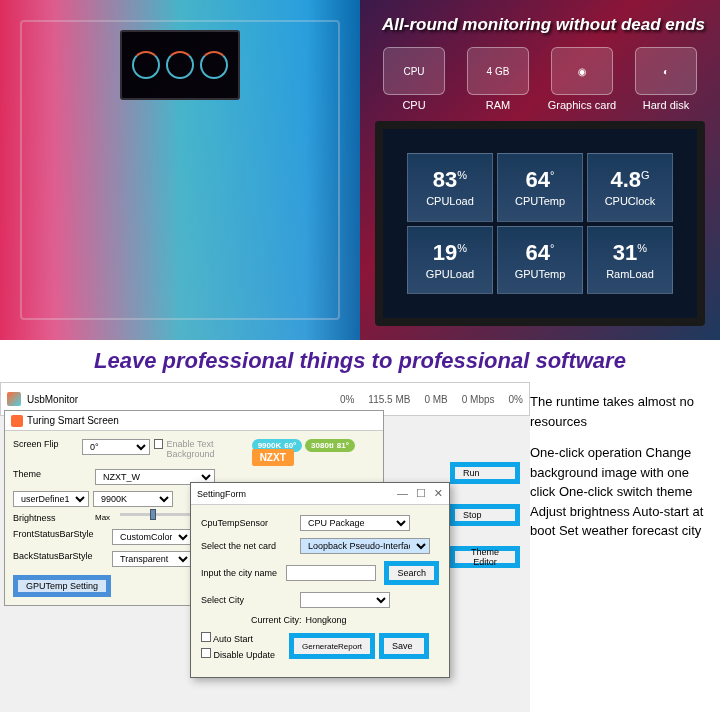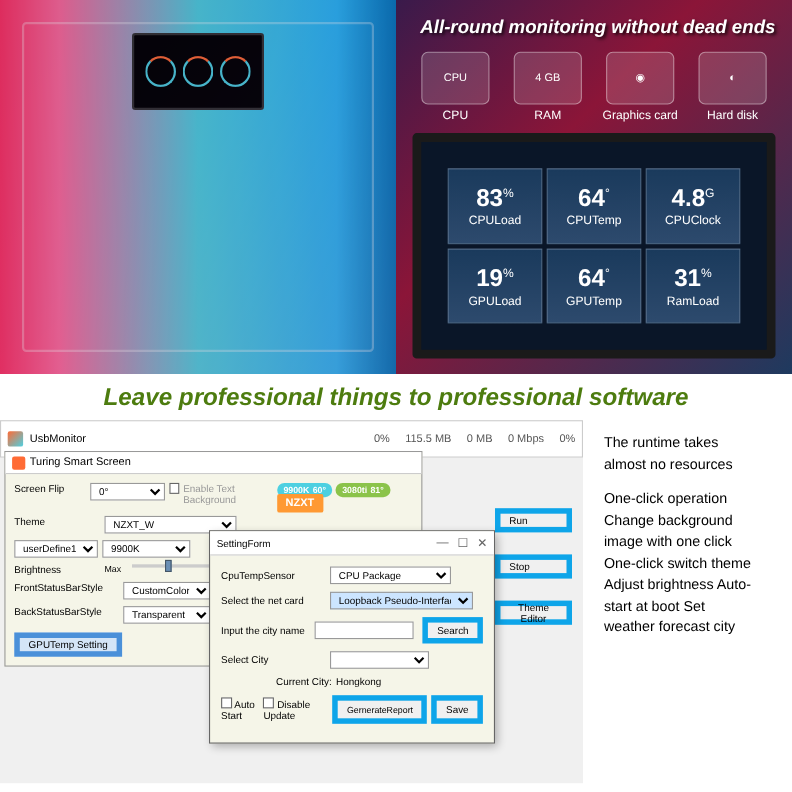--- a/index.html
+++ b/index.html
@@ -13,21 +13,21 @@
 .headline{font-size:17px;font-weight:700;text-shadow:2px 2px 3px rgba(0,0,0,.8);font-style:italic;text-align:right;margin-bottom:12px}
 .icon-row{display:flex;gap:8px;justify-content:center;margin-bottom:10px}
 .hw-icon{width:76px;text-align:center}
 .hw-box{width:62px;height:48px;margin:0 auto 4px;background:rgba(255,255,255,.15);border:1px solid rgba(255,255,255,.4);border-radius:6px;display:flex;align-items:center;justify-content:center;font-size:10px}
 .hw-label{font-size:11px}
 .monitor-screen{width:330px;height:205px;margin:0 auto;background:#0a1628;border:8px solid #1a1a1a;border-radius:4px;padding:24px;display:grid;grid-template-columns:repeat(3,1fr);grid-template-rows:repeat(2,1fr);gap:4px}
 .metric{background:linear-gradient(180deg,#1a3a5c 0%,#2d4a6d 100%);border:1px solid rgba(255,255,255,.2);display:flex;flex-direction:column;align-items:center;justify-content:center;color:#fff}
 .metric-val{font-size:22px;font-weight:700}
 .metric-val sup{font-size:11px;font-weight:400}
 .metric-name{font-size:11px;margin-top:2px}
-.red-title{color:#4d7c0f;font-size:22px;font-weight:900;text-align:center;padding:8px;font-style:italic}
+.red-title{color:#4c1d95;font-size:22px;font-weight:900;text-align:center;padding:8px;font-style:italic}
 .bottom{display:flex;height:330px}
 .apps{width:530px;position:relative;background:#f0f0f0}
 .taskbar{position:absolute;top:0;left:0;right:0;height:24px;background:#fff;border:1px solid #ccc;display:flex;align-items:center;padding:16px 6px;font-size:10px;gap:6px}
 .tb-icon{width:14px;height:14px;background:linear-gradient(135deg,#ff6b35,#4dd0e1);border-radius:2px}
 .tb-stats{margin-left:auto;display:flex;gap:14px;color:#555}
 .win1{position:absolute;top:28px;left:4px;width:380px;background:#f5f5e8;border:1px solid #999;font-size:10px}
 .titlebar{height:20px;background:#fff;border-bottom:1px solid #ccc;display:flex;align-items:center;padding:0 6px;gap:4px}
 .titlebar-icon{width:12px;height:12px;background:#ff6b35;border-radius:2px}
 .win-body{padding:8px}
 .form-row{display:flex;align-items:flex-start;margin-bottom:6px;gap:4px}
@@ -41,21 +41,21 @@
 .btn{height:22px;padding:0 8px;background:#f0f0f0;border:5px solid #0ea5e9;font-size:9px;display:inline-flex;align-items:center;cursor:pointer}
 .btn.active{background:#d4e5f7;border-color:#4a90d9}
 .btn-row{display:flex;gap:6px;margin-top:8px}
 .win2{position:absolute;top:100px;left:190px;width:260px;background:#f5f5e8;border:1px solid #666;font-size:9px;box-shadow:3px 3px 8px rgba(0,0,0,.3)}
 .win2-title{height:22px;background:#fff;border-bottom:1px solid #ccc;display:flex;align-items:center;padding:0 6px;justify-content:space-between}
 .win-ctrl{display:flex;gap:8px;font-size:11px;color:#666}
 .win2-body{padding:10px}
 .win2-row{display:flex;align-items:center;margin-bottom:7px;gap:4px}
 .win2-label{width:95px;font-size:9px}
 .side-btns{position:absolute;right:10px;top:80px;display:flex;flex-direction:column;gap:20px}
-.features{width:179px;padding:10px 19px;font-size:13px;line-height:1.5}
+.features{width:179px;padding:10px 0;font-size:13px;line-height:1.5}
 .features p{margin-bottom:12px}
 .nzxt{background:#ff9933;color:#fff;padding:3px 8px;font-weight:700;font-size:10px;border-radius:2px}
 </style>
 </head>
 <body>
 
 <div class="top">
   <div class="pc-case">
     <div class="mini-screen">
       <div class="gauge"></div>
@@ -209,21 +209,21 @@
         </div>
         <div class="win2-row">
           <span class="win2-label">Select City</span>
           <select class="sel" style="width:90px"><option></option></select>
         </div>
         <div class="win2-row" style="margin-left:50px">
           <span>Current City:</span>
             <span>Hongkong</span>
         </div>
         <div class="win2-row">
-          <div style="display:flex;flex-direction:row;gap:4px">
+          <div style="display:flex;flex-direction:column;gap:4px">
             <label><span class="chk"></span> <span>Auto Start</span></label>
             <label><span class="chk"></span> <span>Disable Update</span></label>
           </div>
           <button class="btn" style="height:26px;margin-left:10px;font-size:8px">GernerateReport</button>
           <button class="btn" style="height:26px;width:50px;margin-left:0">Save</button>
         </div>
       </div>
     </div>
   </div>
 

